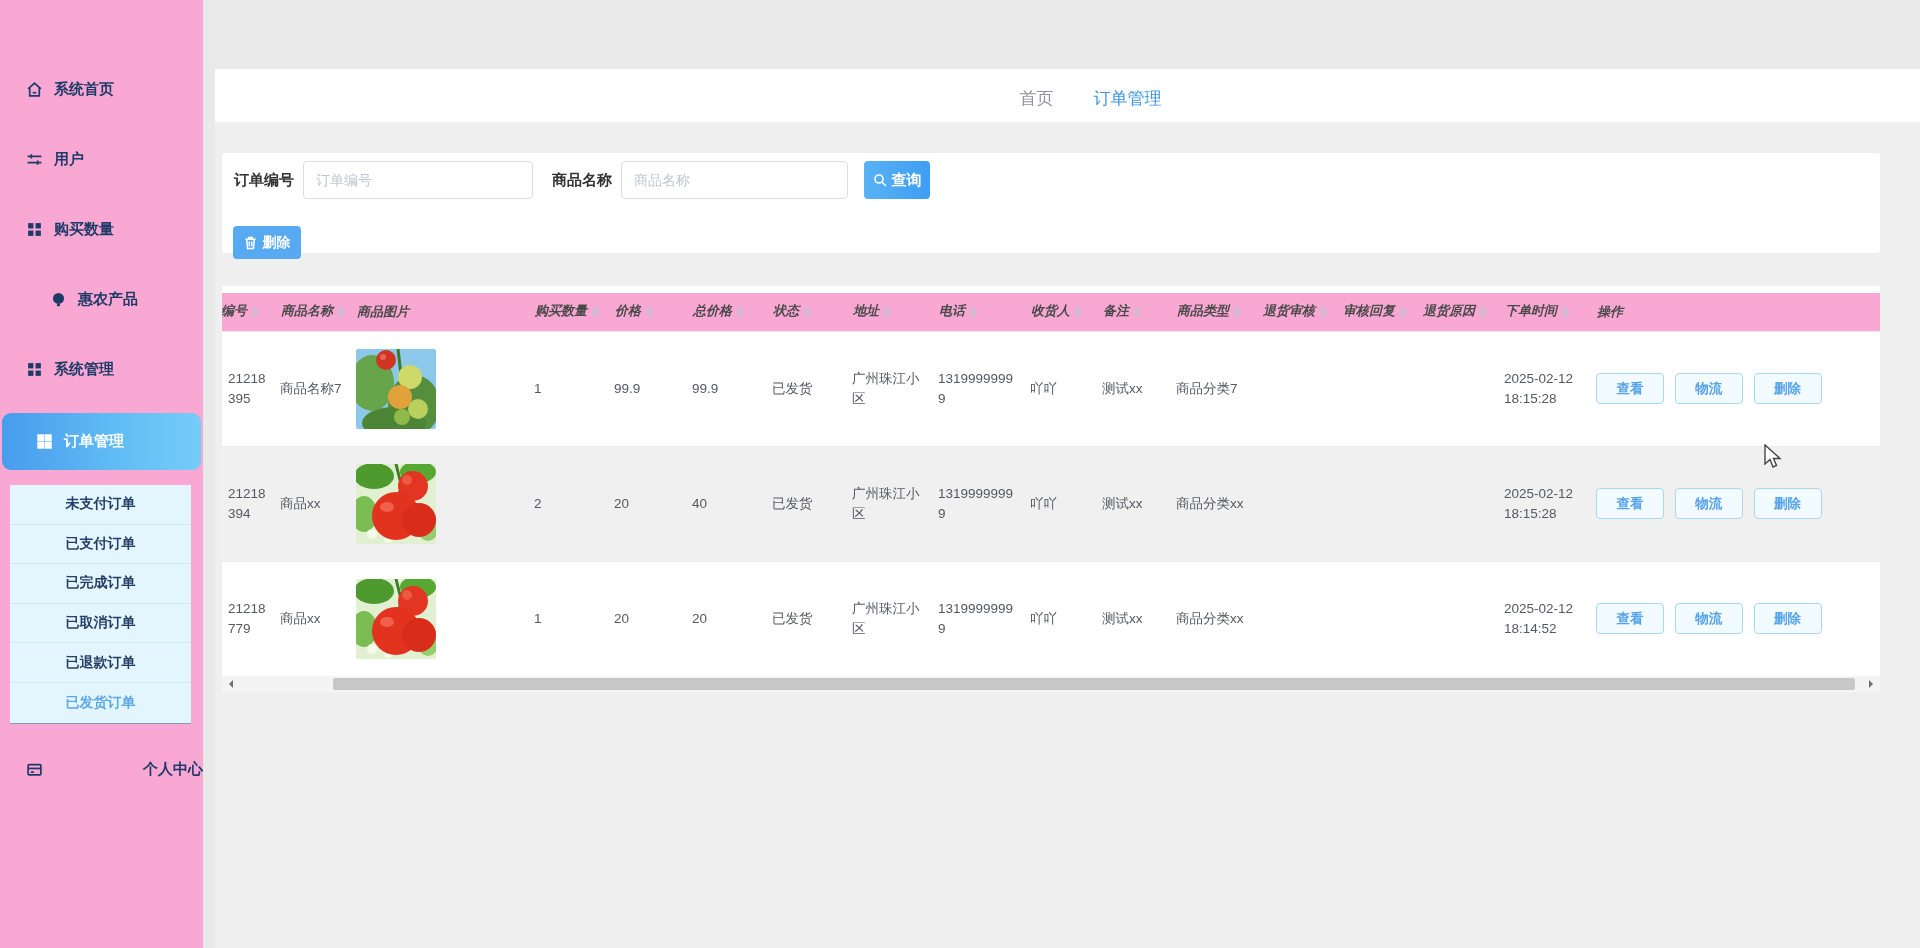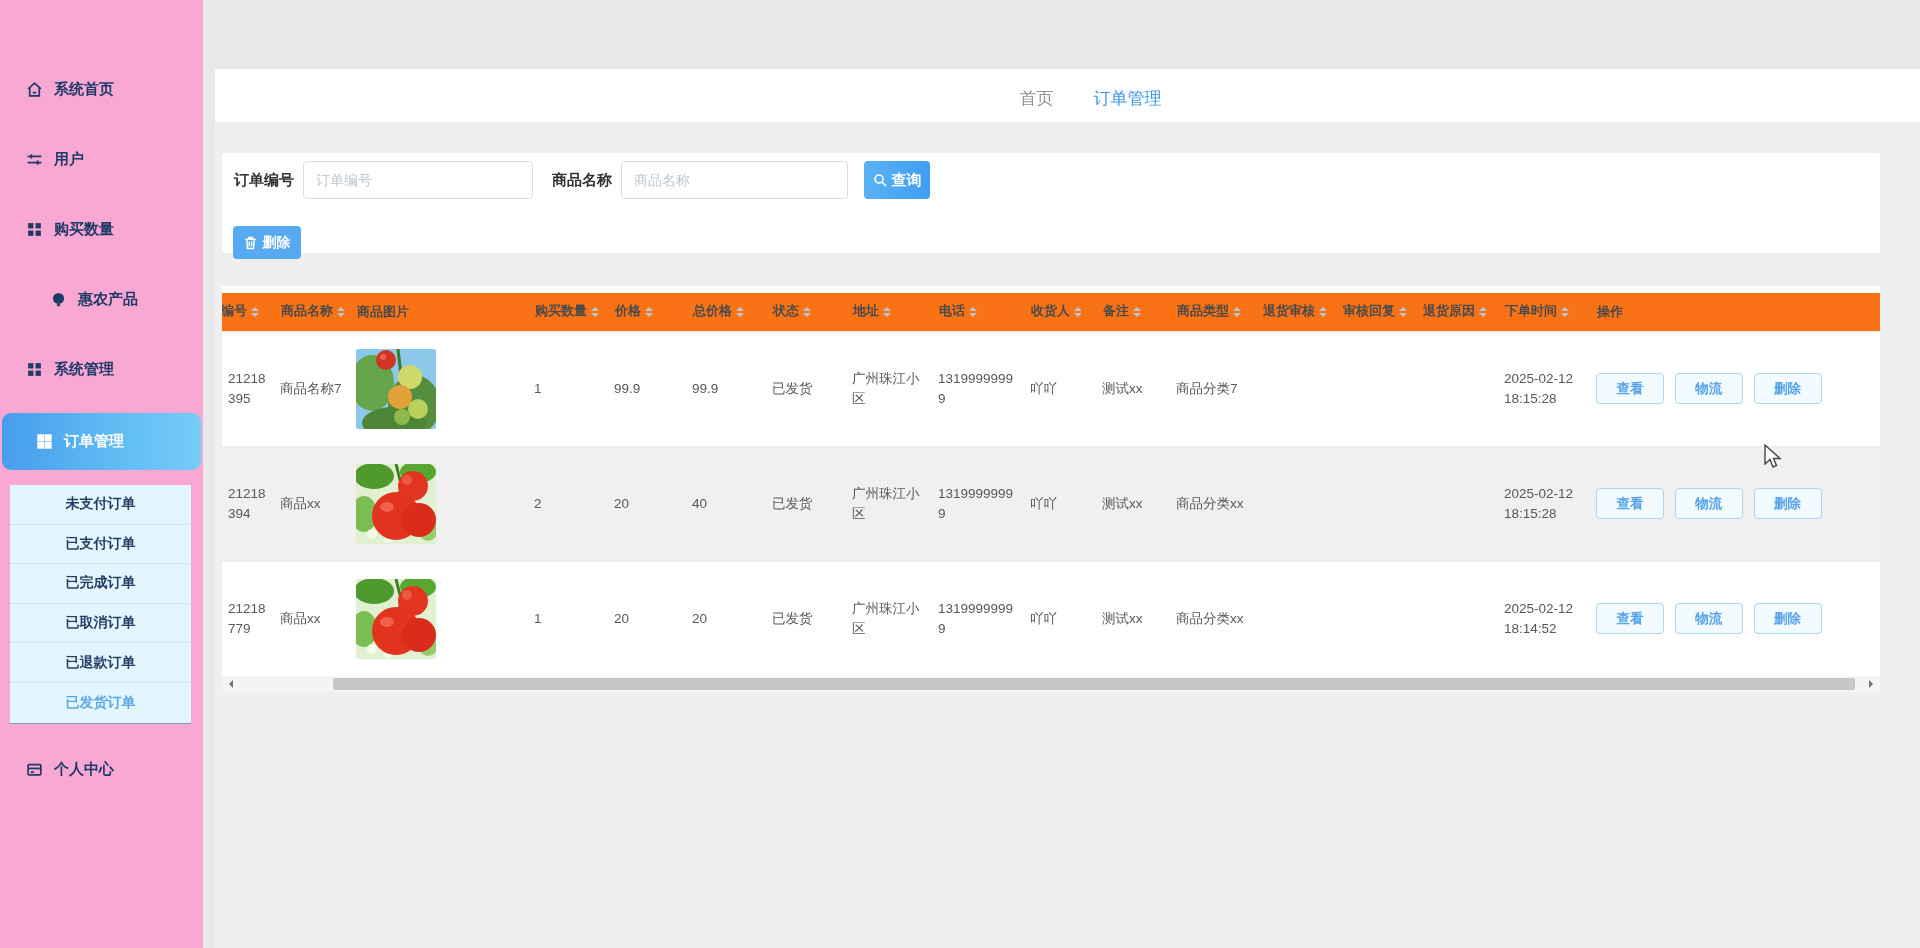--- a/index.html
+++ b/index.html
@@ -55,22 +55,22 @@
                display:flex; align-items:center; justify-content:center; gap:5px; font-family:inherit; }
   .btn-delete { position:absolute; left:11px; top:73px; width:68px; height:33px; border:none; border-radius:4px;
                 cursor:pointer; background:#57a9f1; color:#fff; font-size:14px; font-weight:600;
                 display:flex; align-items:center; justify-content:center; gap:6px; font-family:inherit; }
   .btn-query svg, .btn-delete svg { stroke:#fff; fill:none; stroke-width:1.6; }
 
   
   .table-card { position:absolute; left:7px; top:164px; width:1658px; height:406px; background:#ffffff;
                 border-radius:2px; overflow:hidden; }
   table.grid { border-collapse:collapse; table-layout:fixed; width:1658px; margin-top:7px; }
-  .grid th { height:38px; background:#f97316; color:#4a4a4a; font-size:13px; font-weight:700;
-             text-align:left; padding:0 4px 0 7px; white-space:nowrap; border-bottom:1px solid #e8e8e8; }
+  .grid th { height:38px; background:#f9a8d4; color:#4a4a4a; font-size:13px; font-weight:700;
+             text-align:left; padding:0 4px 0 7px; white-space:nowrap; border-bottom:1px solid #e8e8e8;font-style:italic; }
   .grid td { height:115px; font-size:13.5px; color:#55585e; padding:0 6px; vertical-align:middle;
              border-bottom:1px solid #ececec; word-break:break-all; line-height:1.45; }
   .grid tr.striped td { background:#f0f0f0; }
   .th-id .lbl { display:inline-block; margin-left:-8px; }
   .sorters { display:inline-flex; flex-direction:column; vertical-align:middle; margin-left:4px; cursor:pointer; }
   .sorters i { display:block; width:0; height:0; border:4px solid transparent; }
   .sorters .up { border-bottom-color:#c0c4cc; margin-bottom:2px; }
   .sorters .dn { border-top-color:#c0c4cc; }
   .pimg { width:80px; height:80px; display:block; border-radius:2px; }
   .act-btn { width:68px; height:31px; margin-right:7px; border:1px solid #a9d6f6; border-radius:4px;
@@ -160,21 +160,21 @@
 
   <div class="submenu">
     <div class="submenu-item">未支付订单</div>
     <div class="submenu-item">已支付订单</div>
     <div class="submenu-item">已完成订单</div>
     <div class="submenu-item">已取消订单</div>
     <div class="submenu-item">已退款订单</div>
     <div class="submenu-item active">已发货订单</div>
   </div>
 
-  <div class="side-item" style="top:752px;">
+  <div class="side-item" style="top:752px;justify-content:space-between;">
     <span class="ic">
       <svg viewBox="0 0 16 16">
           <rect x="2" y="3.5" width="12" height="9.5" rx="1"></rect>
           <path d="M2 7 H14"></path>
           <path d="M4.5 10.5 H7.5"></path>
         </svg>
     </span>
     <span>个人中心</span>
   </div>
 </div>

